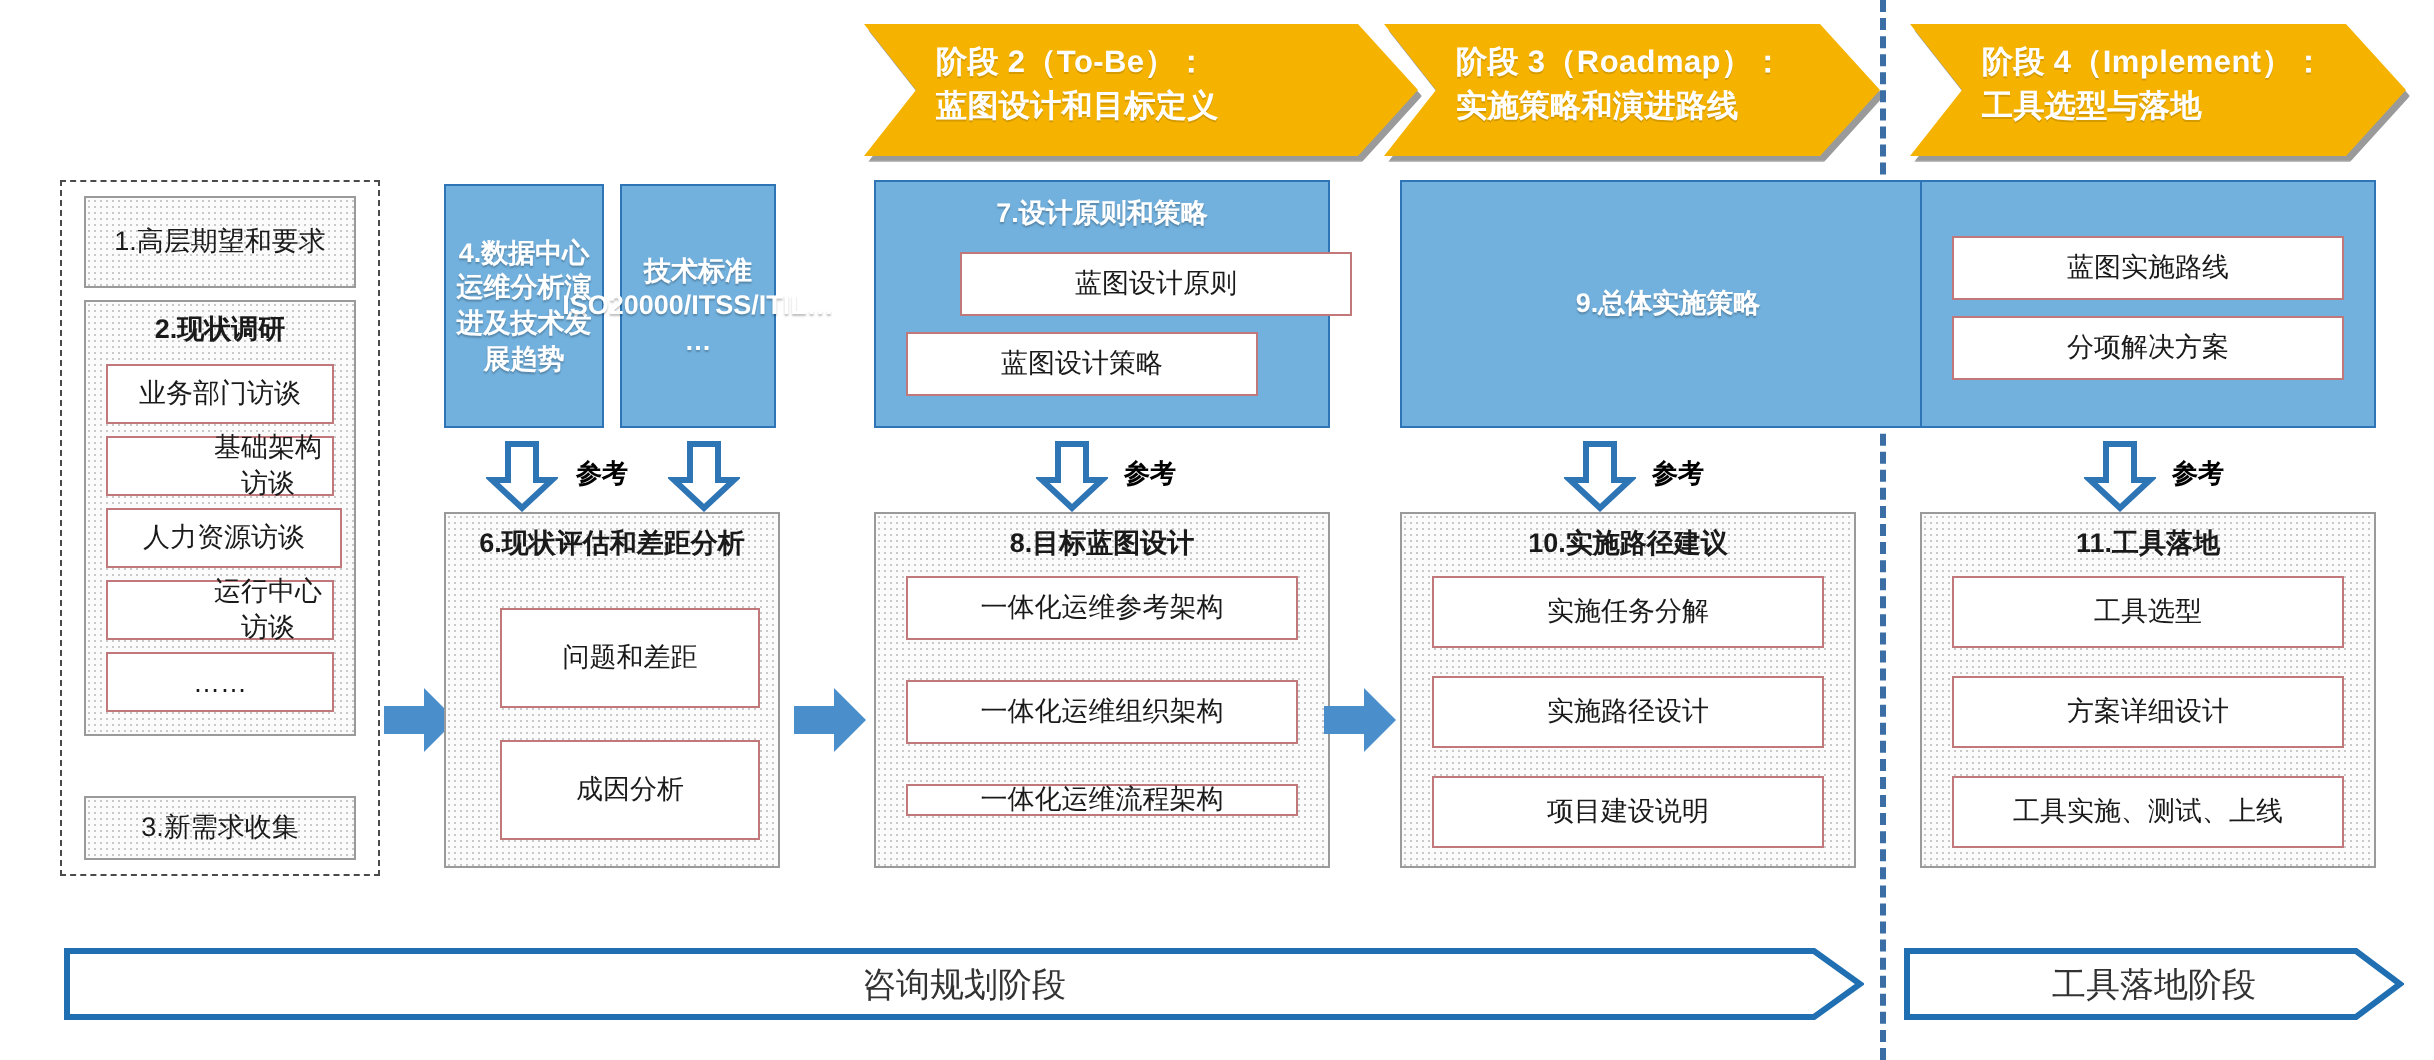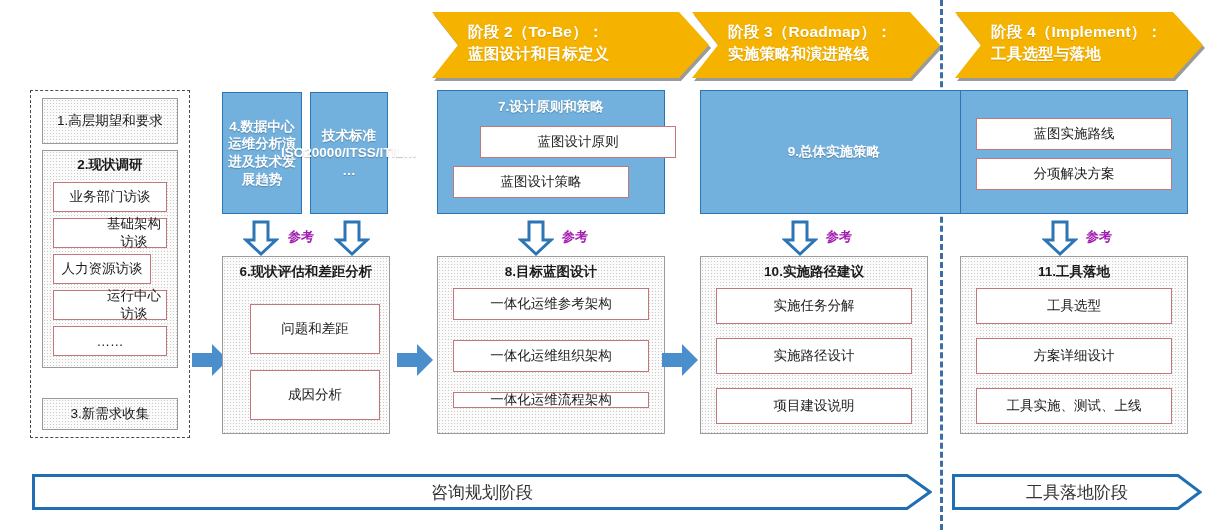--- a/index.html
+++ b/index.html
@@ -107,21 +107,21 @@
     display:flex;align-items:center;justify-content:center;
     color:#ffffff;font-weight:bold;font-size:13.5px;text-align:center;
     line-height:1.3;
     text-shadow:0 1px 1px rgba(0,0,0,.25);
     padding:4px;
   }
 
   
   .ref-label{
     position:absolute;
-    font-weight:bold;font-size:13px;color:#a21caf;
+    font-weight:bold;font-size:13px;color:#000000;
     white-space:nowrap;
   }
   .downarrow{position:absolute;}
   .rightarrow{position:absolute;}
 
   
   .vdiv{
     position:absolute;
     border-left:3px dashed #3A6EA5;
     height:530px;top:0;
@@ -178,21 +178,21 @@
 
   <div class="dotpanel" style="left:42px;top:150px;width:136px;height:218px;">
     <div class="panel-title" style="top:6px;">2.现状调研</div>
   </div>
   <div class="whitebox" style="left:53px;top:182px;width:114px;height:30px;">
       <span>业务部门访谈</span>
     </div>
   <div class="whitebox" style="left:53px;top:218px;width:114px;height:30px;padding-left:48px;">
       <span>基础架构访谈</span>
     </div>
-  <div class="whitebox" style="left:53px;top:254px;width:98px;height:30px;">
+  <div class="whitebox" style="left:53px;top:254px;width:118px;height:30px;">
       <span>人力资源访谈</span>
     </div>
   <div class="whitebox" style="left:53px;top:290px;width:114px;height:30px;padding-left:48px;">
       <span>运行中心访谈</span>
     </div>
   <div class="whitebox" style="left:53px;top:326px;width:114px;height:30px;">
       <span>……</span>
     </div>
 
   <div class="graybox" style="left:42px;top:398px;width:136px;height:32px;">

